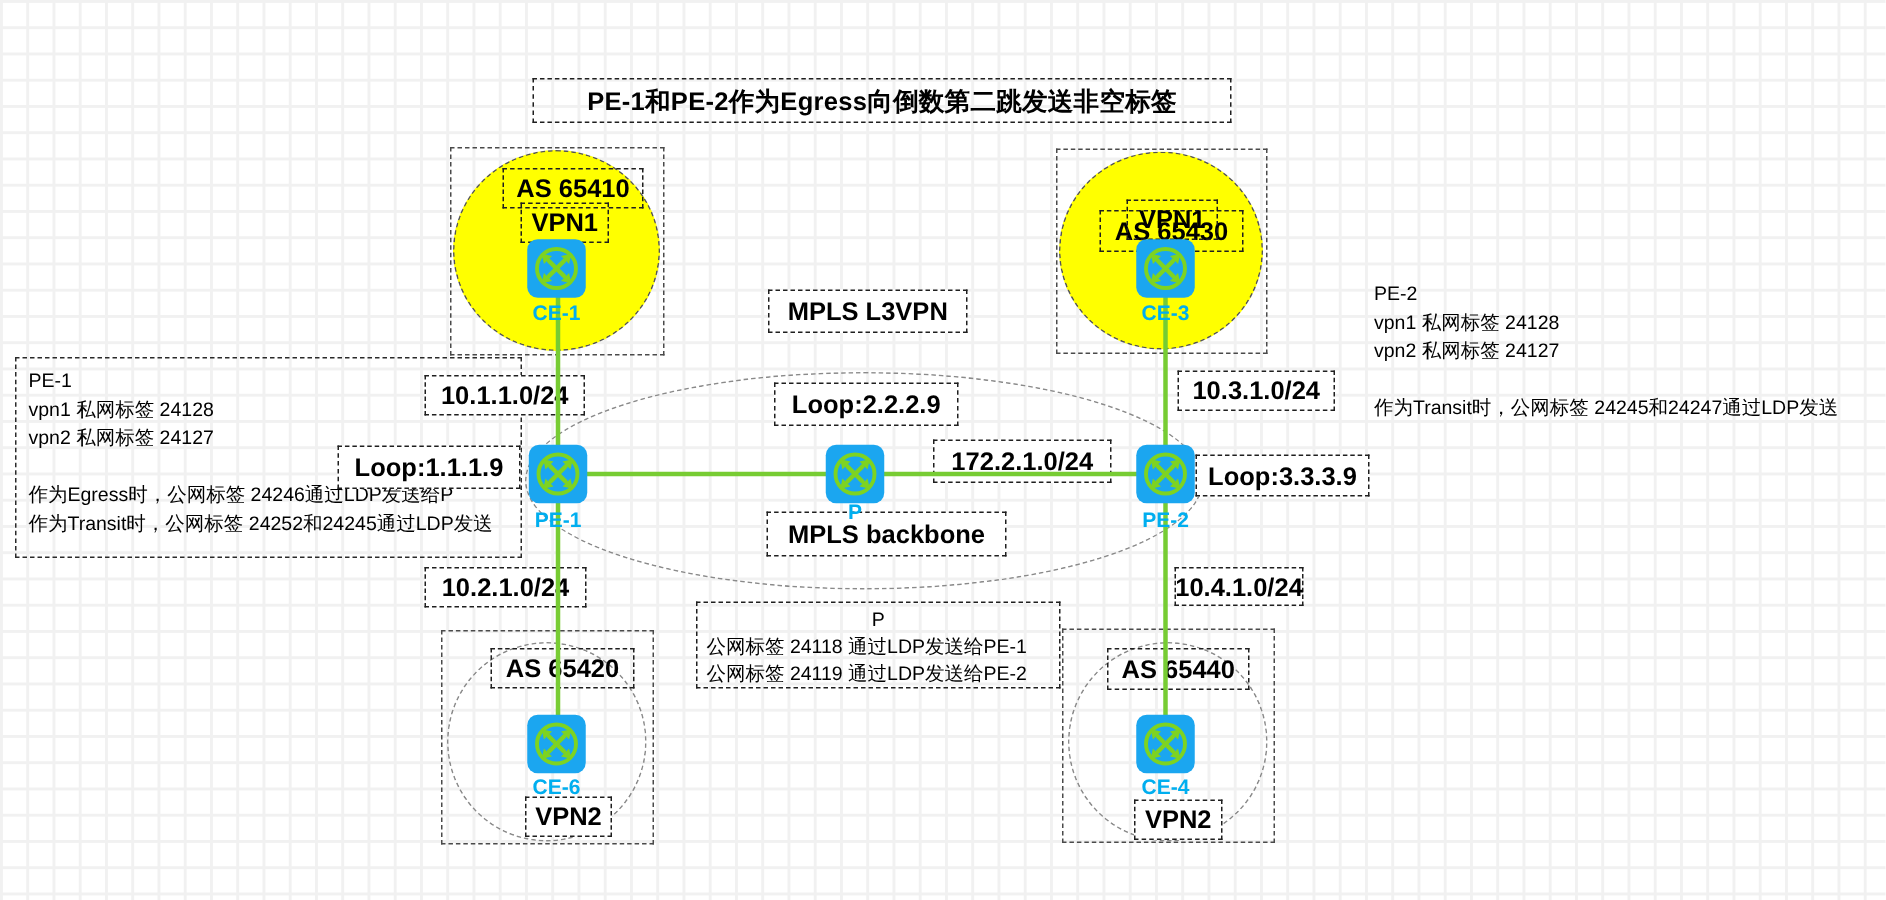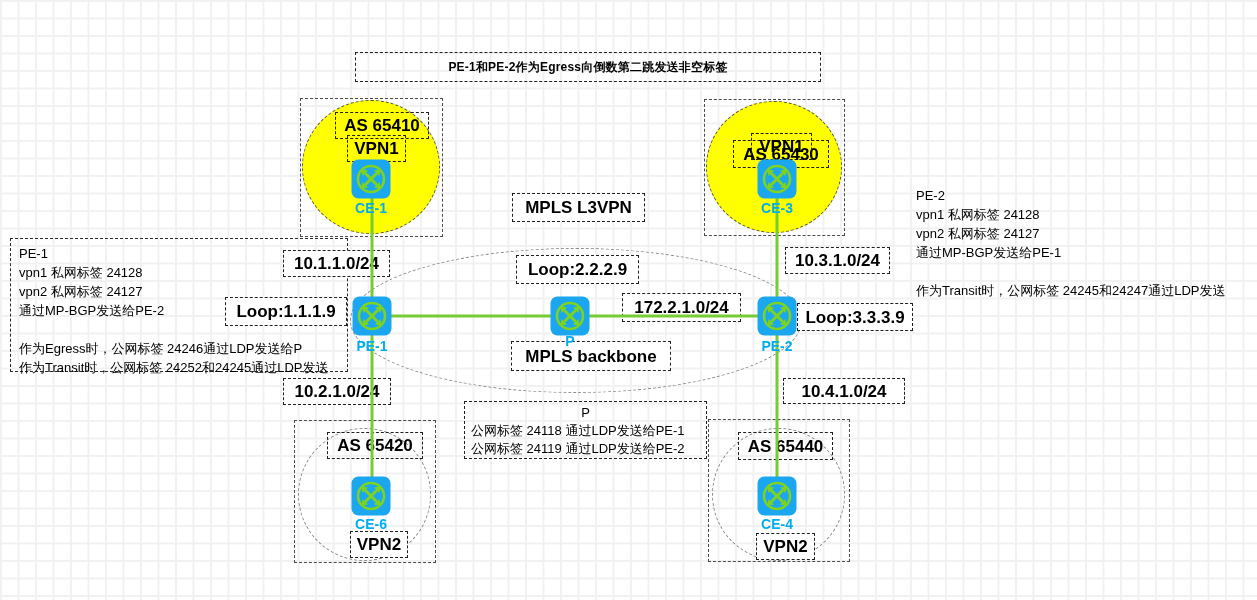--- a/index.html
+++ b/index.html
@@ -19,21 +19,21 @@
   .yellow-circle{background:#FFFF00;border:1.5px dashed #555;}
   .gray-circle{background:transparent;border:1.5px dashed #8a8a8a;}
   .backbone-ellipse{border:1.5px dashed #8a8a8a;border-radius:50%;background:transparent;}
   
   .lbl{
     border:1.5px dashed #1f1f1f;display:flex;align-items:center;justify-content:center;
     font-weight:bold;color:#000;font-size:17px;white-space:nowrap;line-height:1;
   }
   .lbl.white{background:#fff;}
   .lbl.clear{background:transparent;}
-  .title-box{font-size:12px;letter-spacing:0.2px;}
+  .title-box{font-size:17px;letter-spacing:0.2px;}
   
   .info{font-size:13px;line-height:19px;color:#000;white-space:nowrap;}
   .info .gap{height:19px;}
   .info-bordered{border:1.5px dashed #2a2a2a;padding:5px 0 0 8px;background:transparent;}
   .pbox{border:1.5px dashed #1f1f1f;background:transparent;font-size:13px;line-height:18px;
         color:#000;text-align:left;padding:2px 0 0 6px;white-space:nowrap;}
   .pbox .ptitle{text-align:center;padding-right:6px;}
   
   .router{width:40px;height:40px;}
   .rname{color:#00AEEF;font-weight:bold;font-size:14px;text-align:center;white-space:nowrap;line-height:1;}
@@ -70,31 +70,29 @@
 
   <div class="abs site-rect" style="left:708px;top:419px;width:142px;height:143px;"></div>
   <div class="abs circle gray-circle" style="left:712px;top:428px;width:133px;height:133px;"></div>
 
   <div class="abs backbone-ellipse" style="left:350px;top:248px;width:452px;height:145px;"></div>
 
   <div class="abs info info-bordered" style="left:10px;top:238px;width:338px;height:134px;">
     <div>PE-1</div>
     <div>vpn1 私网标签  24128</div>
     <div>vpn2 私网标签  24127</div>
-    <div>通过MP-BGP发送给PE-2</div>
     <div class="gap"></div>
     <div>作为Egress时，公网标签 24246通过LDP发送给P</div>
     <div>作为Transit时，公网标签 24252和24245通过LDP发送</div>
   </div>
 
   <div class="abs info" style="left:916px;top:186px;width:336px;">
     <div>PE-2</div>
     <div>vpn1 私网标签  24128</div>
     <div>vpn2 私网标签  24127</div>
-    <div>通过MP-BGP发送给PE-1</div>
     <div class="gap"></div>
     <div>作为Transit时，公网标签 24245和24247通过LDP发送</div>
   </div>
 
   <div class="abs pbox" style="left:464px;top:401px;width:243px;height:58px;">
     <div class="ptitle">P</div>
     <div>公网标签 24118 通过LDP发送给PE-1</div>
     <div>公网标签 24119 通过LDP发送给PE-2</div>
   </div>
 
@@ -115,21 +113,21 @@
   <div class="abs lbl clear" style="left:738px;top:432px;width:95px;height:28px;">AS 65440</div>
   <div class="abs lbl white" style="left:756px;top:533px;width:59px;height:27px;">VPN2</div>
 
   <div class="abs lbl white" style="left:283px;top:250px;width:107px;height:27px;">10.1.1.0/24</div>
   <div class="abs lbl white" style="left:225px;top:297px;width:122px;height:29px;">Loop:1.1.1.9</div>
   <div class="abs lbl white" style="left:516px;top:255px;width:123px;height:29px;">Loop:2.2.2.9</div>
   <div class="abs lbl white" style="left:622px;top:293px;width:119px;height:29px;">172.2.1.0/24</div>
   <div class="abs lbl white" style="left:785px;top:247px;width:105px;height:27px;">10.3.1.0/24</div>
   <div class="abs lbl white" style="left:797px;top:303px;width:116px;height:28px;">Loop:3.3.3.9</div>
   <div class="abs lbl white" style="left:283px;top:378px;width:108px;height:27px;">10.2.1.0/24</div>
-  <div class="abs lbl white" style="left:783px;top:378px;width:122px;height:26px;">10.4.1.0/24</div>
+  <div class="abs lbl white" style="left:783px;top:378px;width:86px;height:26px;">10.4.1.0/24</div>
 
   <svg class="links" width="1257" height="600">
     <line x1="372" y1="179" x2="372" y2="496" stroke="#77CC33" stroke-width="3"></line>
     <line x1="777" y1="179" x2="777" y2="496" stroke="#77CC33" stroke-width="3"></line>
     <line x1="372" y1="316" x2="777" y2="316" stroke="#77CC33" stroke-width="3"></line>
   </svg>
 
   <svg class="abs router" style="left:351px;top:159px;">
       <use href="#router-sym"></use>
     </svg>

